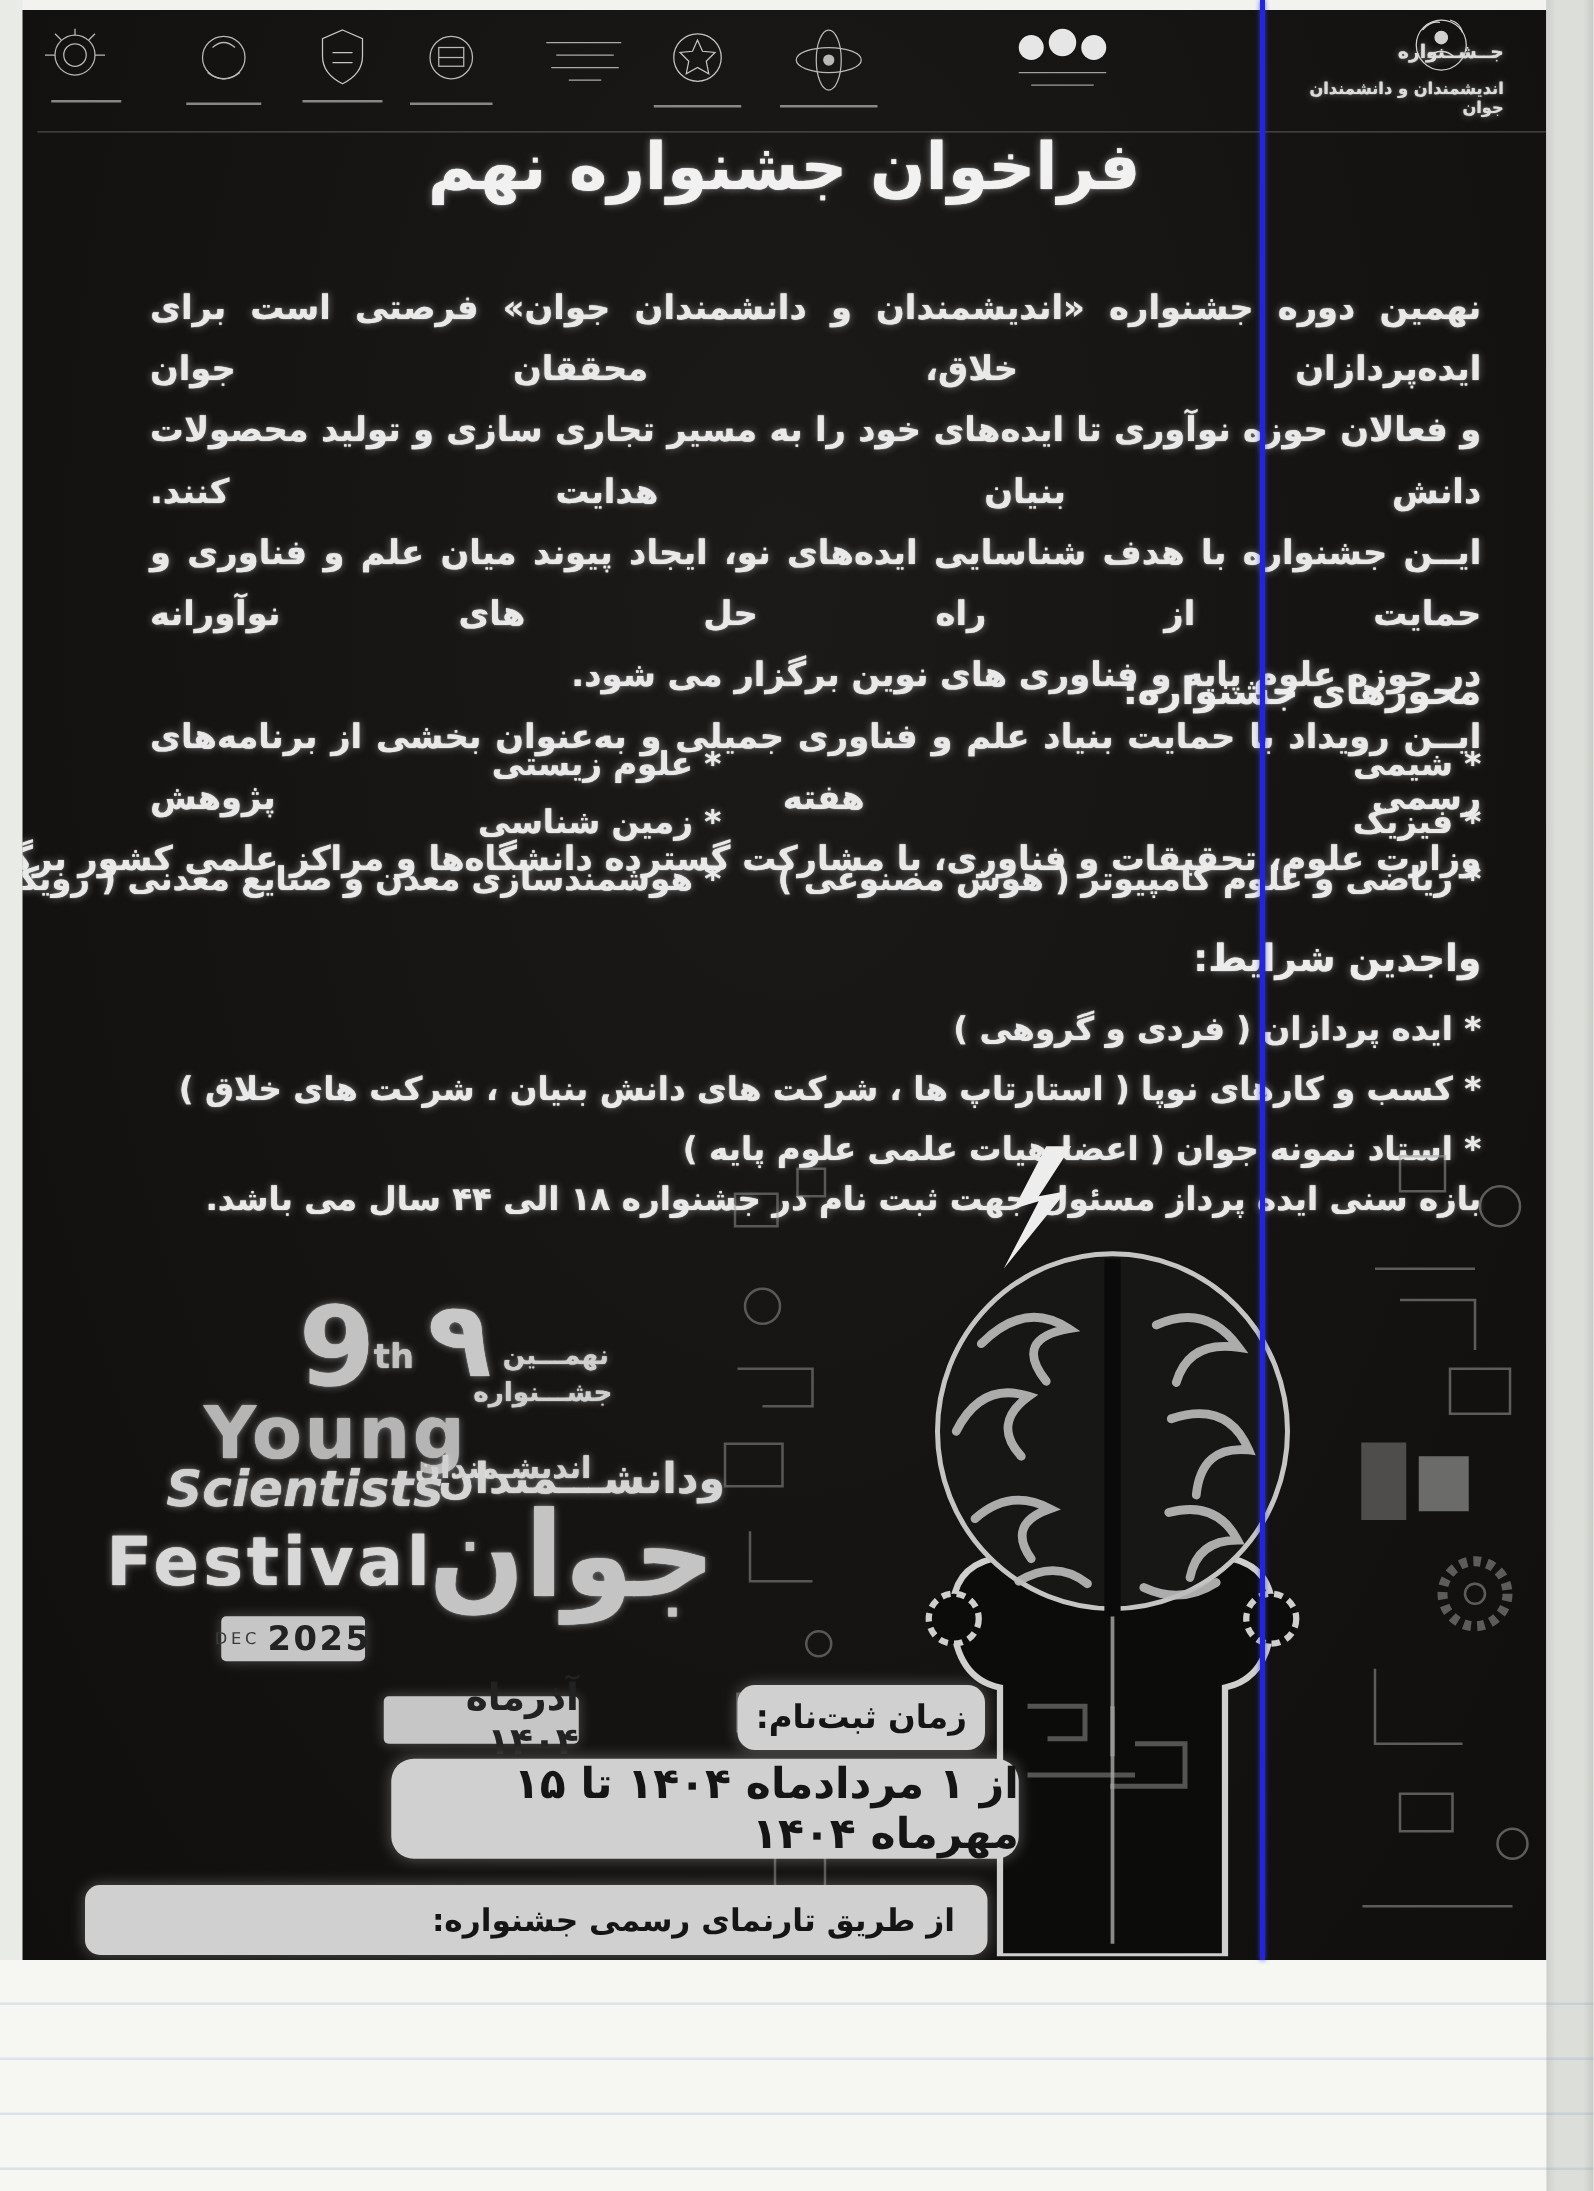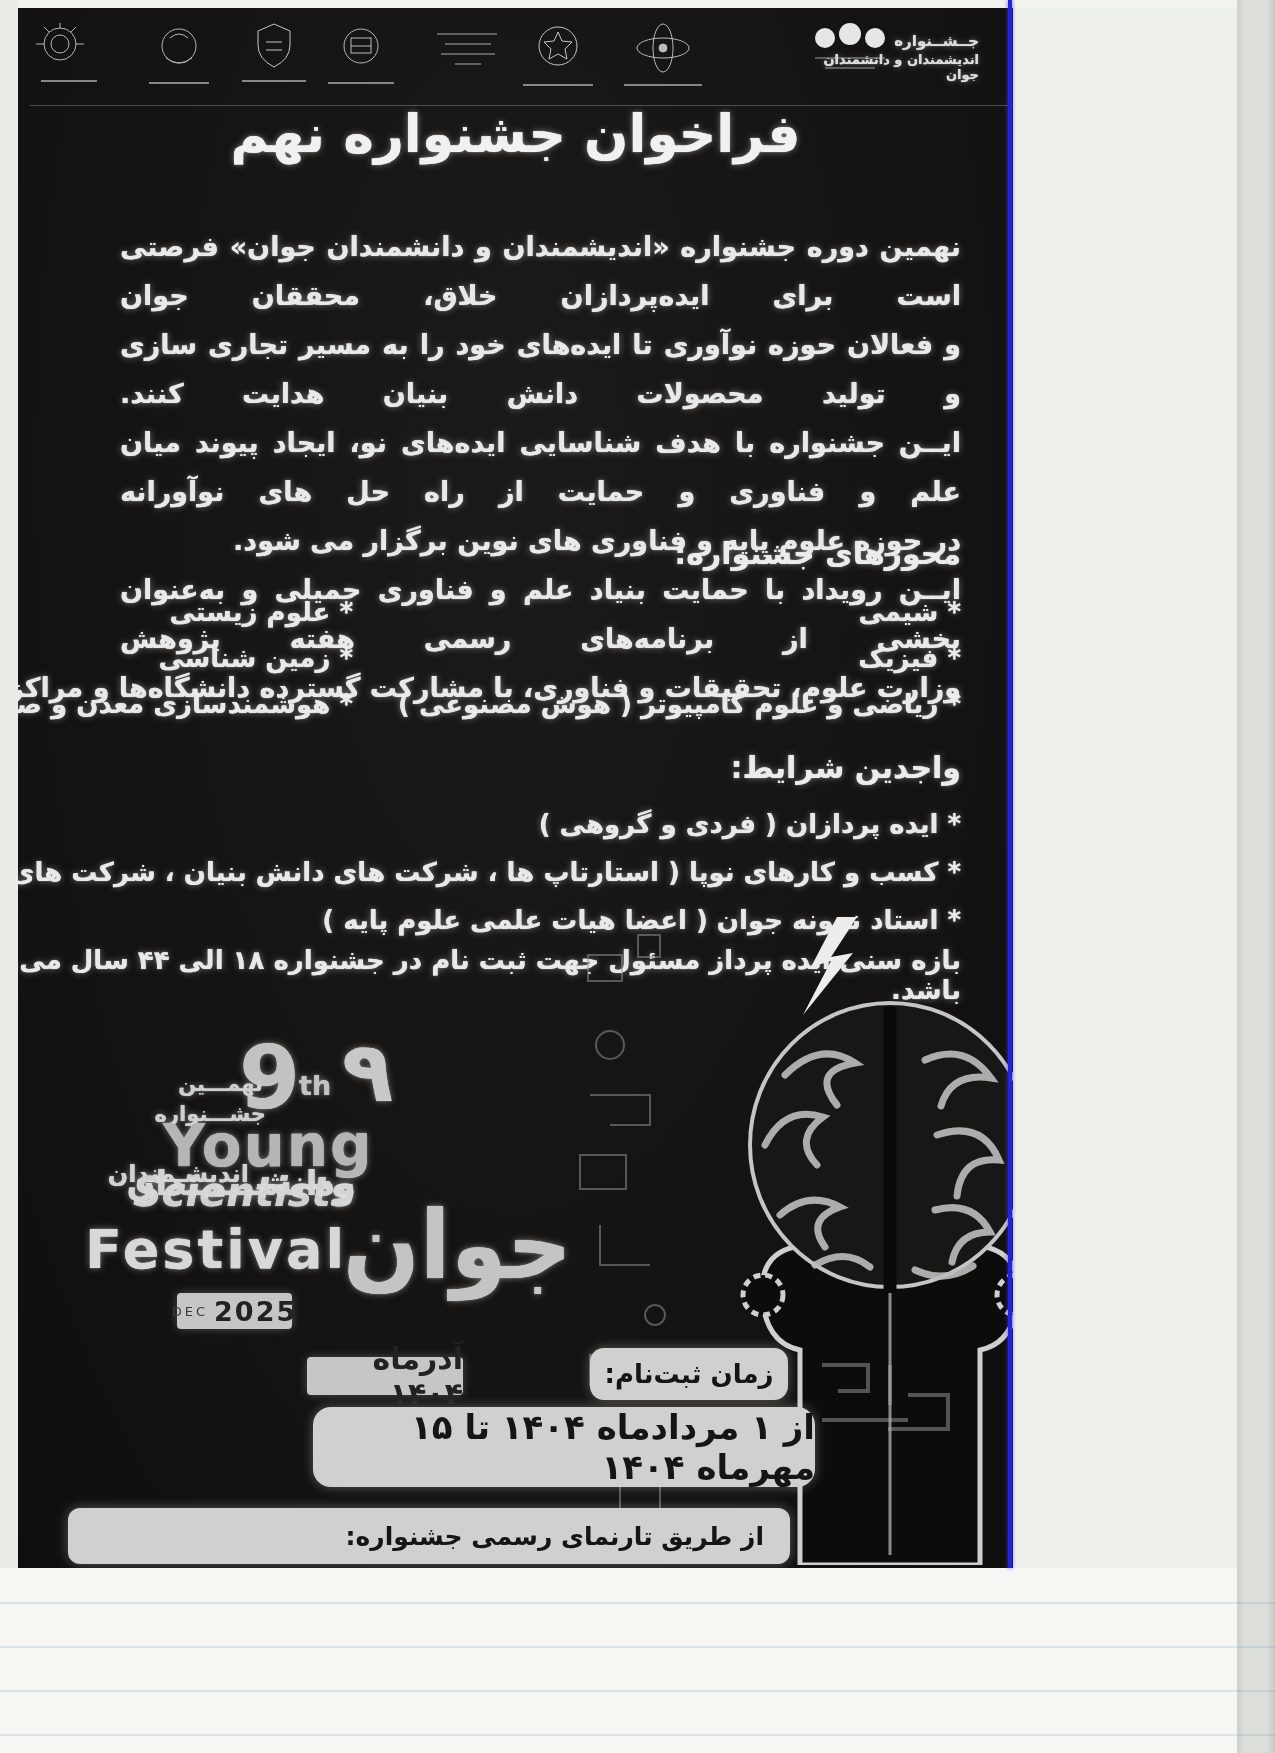--- a/index.html
+++ b/index.html
@@ -7,21 +7,21 @@
         font-family:"DejaVu Sans",sans-serif;}
   .a{position:absolute;}
   
   .margin-top{left:0;top:0;width:1275px;height:8px;background:#f2f3ef;}
   .margin-left{left:0;top:0;width:18px;height:1568px;background:#e9ebe6;}
   .margin-right{left:1237px;top:0;width:38px;height:1753px;
         background:linear-gradient(90deg,#cdd0ca 0%,#dcdfd9 20%,#dcdfd9 78%,#c6cac3 100%);}
   .paper-bottom{left:0;top:1568px;width:1237px;height:185px;background:#f6f7f3;}
   .rule-line{left:0;width:1275px;height:2px;background:rgba(110,150,210,.20);}
   
-  .poster{left:18px;top:8px;width:995px;height:1560px;overflow:hidden;
+  .poster{left:18px;top:8px;width:1219px;height:1560px;overflow:hidden;
         background:radial-gradient(ellipse at 50% 30%, #1b1a18 0%, #141311 60%, #100f0e 100%);}
   .frame{left:12px;top:97px;width:1207px;height:1455px;border-top:1px solid rgba(150,150,150,.45);
         border-right:2px solid rgba(160,160,160,.4);pointer-events:none;z-index:3;}
   .fa{direction:rtl;}
   .glow{text-shadow:0 0 7px rgba(255,255,255,.40),0 0 1px rgba(255,255,255,.85);}
   .txt{color:#e9e9e9;font-weight:700;}
   .title{left:0;top:96px;width:100%;text-align:center;font-size:52px;letter-spacing:-1px;color:#f1f1f1;}
   .intro{left:60px;right:52px;top:214px;}
   .line{font-size:27px;line-height:49px;white-space:nowrap;}
   .line.j{text-align:justify;text-align-last:justify;white-space:normal;margin-left:42px;}
@@ -131,21 +131,21 @@
       <svg width="54" height="54" viewBox="0 0 54 54">
           <g stroke="#e6e6e6" fill="none" opacity=".9">
             <circle cx="27" cy="26" r="20"></circle>
             <circle cx="27" cy="20" r="5" fill="#e6e6e6"></circle>
             <path d="M16,36 q11,-10 22,0 M12,14 q7,-8 14,-6 M34,6 q8,2 10,10"></path>
           </g>
         </svg>
     </div>
     <div class="a fa glow" style="right:34px;top:24px;width:190px;text-align:right;color:#dcdcdc;">
       <div style="font-size:15px;font-weight:700;">جــشــنواره</div>
-      <div style="font-size:13px;font-weight:700;margin-top:2px;">اندیشمندان و دانشمندان جوان</div>
+      <div style="font-size:13px;font-weight:700;margin-top:14px;">اندیشمندان و دانشمندان جوان</div>
     </div>
 
     <div class="a frame"></div>
 
     <div class="a fa glow title" style="font-weight:700;">فراخوان جشنواره نهم</div>
 
     <div class="a fa intro txt glow">
       <div class="line j">نهمین دوره جشنواره «اندیشمندان و دانشمندان جوان» فرصتی است برای ایده‌پردازان خلاق، محققان جوان</div>
       <div class="line j">و فعالان حوزه نوآوری تا ایده‌های خود را به مسیر تجاری سازی و تولید محصولات دانش بنیان هدایت کنند.</div>
       <div class="line j">ایــن جشنواره با هدف شناسایی ایده‌های نو، ایجاد پیوند میان علم و فناوری و حمایت از راه حل های نوآورانه</div>

